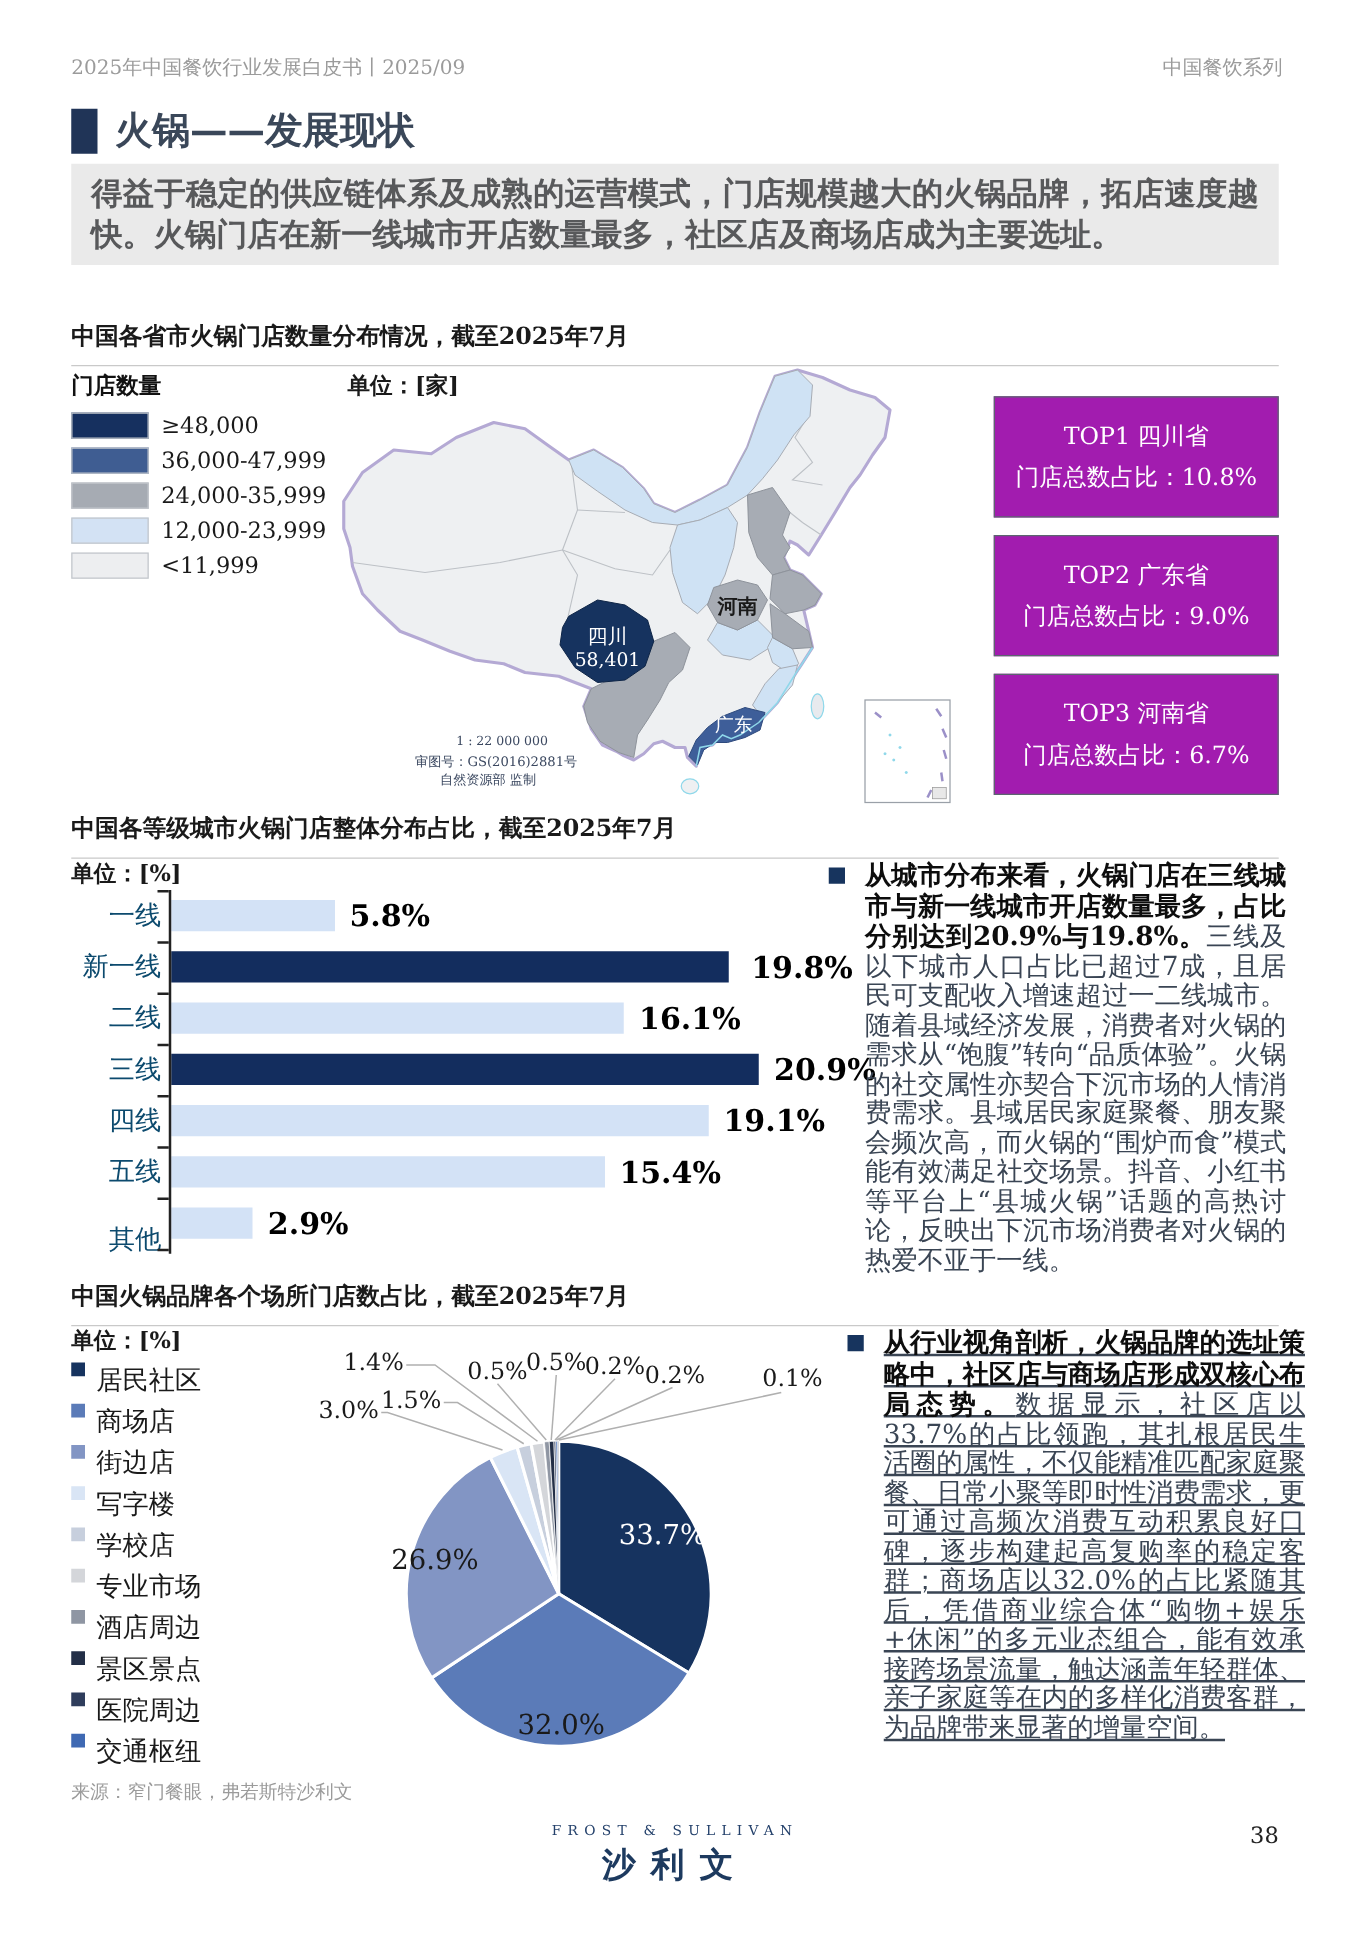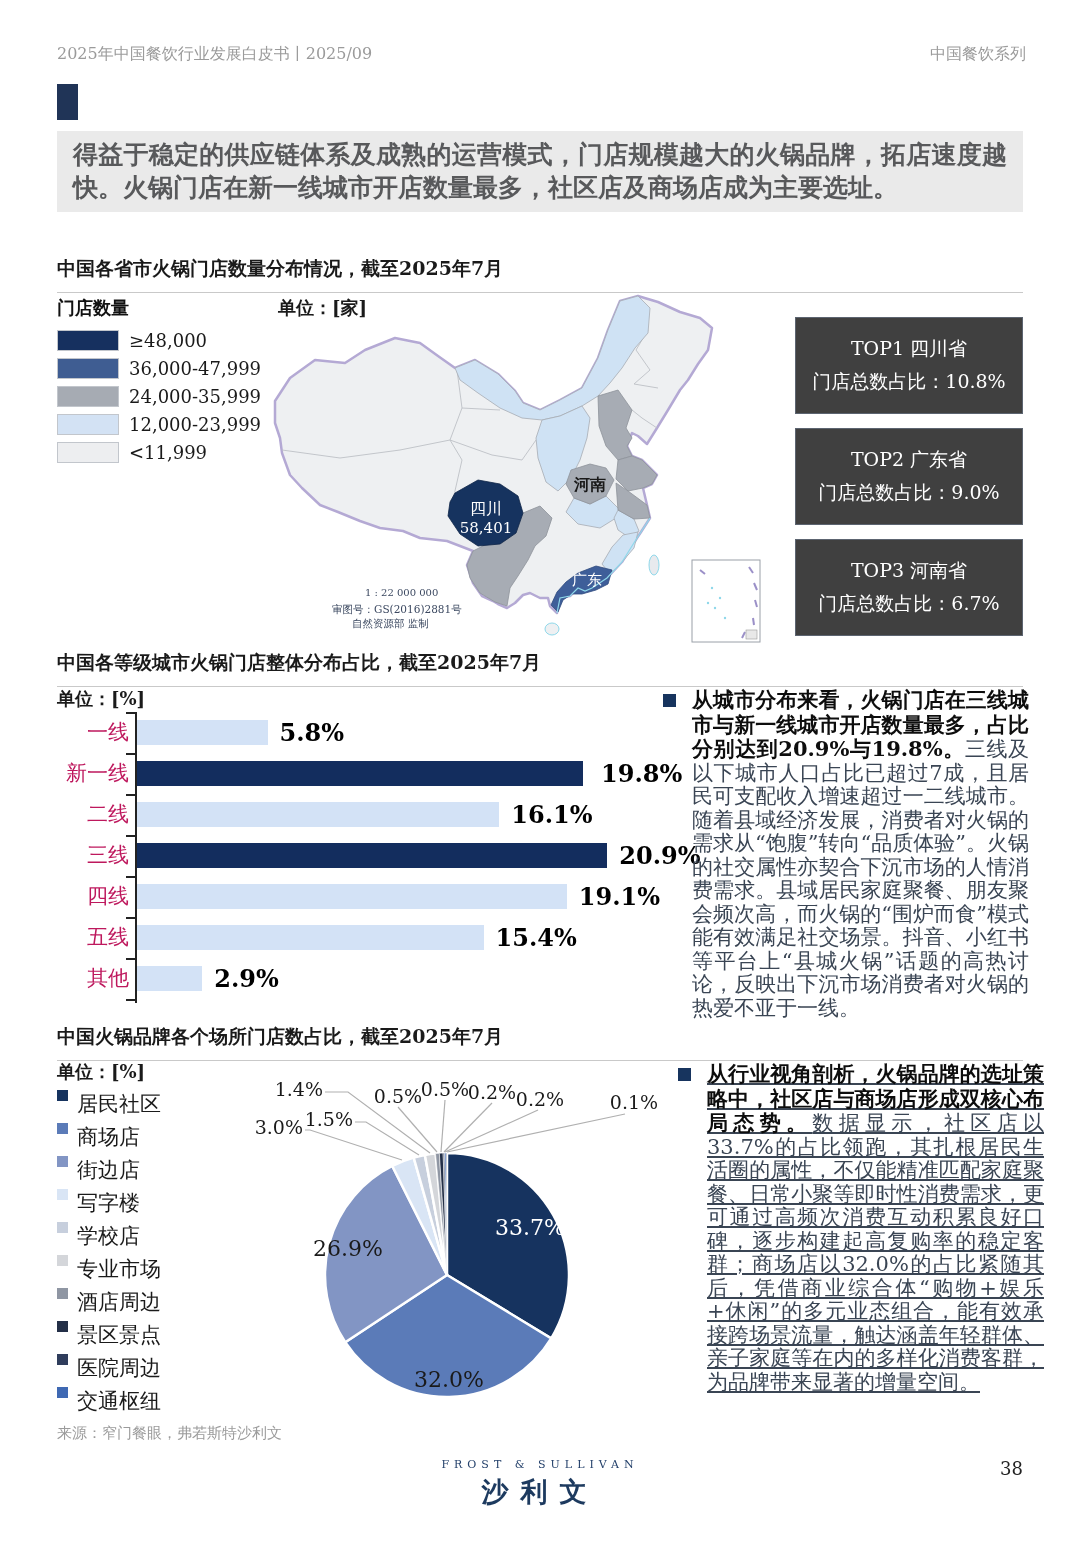--- a/index.html
+++ b/index.html
@@ -14,26 +14,26 @@
              line-height:1.3;padding:8px 16px;text-align:justify;}
   .sec-title{font-size:19px;font-weight:bold;color:#1a1a1a;
              border-bottom:1.5px solid #c9c9c9;padding-bottom:10px;width:966px;}
   .unit{font-size:18px;font-weight:bold;color:#1a1a1a;}
   
   .ml-title{font-size:18px;font-weight:bold;margin-bottom:10px;}
   .ml-row{display:flex;align-items:flex-end;margin-bottom:7px;}
   .ml-sw{width:62px;height:21px;margin-right:10px;border:1px solid #c2c6cc;box-sizing:border-box;}
   .ml-lb{font-size:18px;color:#1a1a1a;}
   
-  .top-box{width:228px;height:97px;background:#404040;border:1px solid #5c6470;
+  .top-box{width:228px;height:97px;background:#a21caf;border:1px solid #5c6470;
            color:#fff;font-size:19px;display:flex;flex-direction:column;
            justify-content:center;align-items:center;gap:7px;margin-bottom:14px;box-sizing:border-box;}
   
   #bar-chart{width:620px;height:312px;}
-  .bar-label{position:absolute;width:72px;text-align:right;font-size:21px;line-height:25px;color:#be185d;}
+  .bar-label{position:absolute;width:72px;text-align:right;font-size:21px;line-height:25px;color:#0c4a6e;}
   .bar{position:absolute;height:25px;background:#D3E2F6;}
   .bar.hl{background:#132D5E;}
   .bar-val{position:absolute;font-size:24px;line-height:25px;color:#000000;white-space:nowrap;font-weight:bold;}
   .tick{position:absolute;width:9px;height:2px;background:#222;}
   .axis{position:absolute;width:2px;background:#222;}
   
   .note{display:flex;gap:16px;width:366px;font-size:21px;line-height:1.12;
         text-align:justify;color:#3A4554;justify-content:space-between;}
   .note b{color:#0d0d0d;}
   .note .sq{flex:0 0 13px;width:13px;height:13px;background:#17345E;margin-top:6px;}
@@ -50,20 +50,21 @@
   svg text{font-family:"DejaVu Serif","Liberation Serif",serif;}
 </style>
 </head>
 <body>
 
 <div class="abs hdr" style="left:57px;top:44px;">2025年中国餐饮行业发展白皮书丨2025/09</div>
 <div class="abs hdr" style="right:54px;top:44px;">中国餐饮系列</div>
 
 <div class="abs title-row" style="left:57px;top:84px;">
   <div class="title-sq"></div>
+  <div class="title-tx">火锅——发展现状</div>
 </div>
 
 <div class="abs highlight" style="left:57px;top:131px;width:934px;">得益于稳定的供应链体系及成熟的运营模式，门店规模越大的火锅品牌，拓店速度越快。火锅门店在新一线城市开店数量最多，社区店及商场店成为主要选址。</div>
 
 <div class="abs sec-title" style="left:57px;top:256px;">中国各省市火锅门店数量分布情况，截至2025年7月</div>
 
 <div class="abs" style="left:57px;top:296px;">
   <div class="ml-title">门店数量</div>
   <div id="map-legend-rows">
       <div class="ml-row">
@@ -187,21 +188,21 @@
     <div class="bar-val" style="top: 94px; left: 454.25px;">16.1%</div>
     <div class="bar-label" style="top: 135px; left: 0px;">三线</div>
     <div class="bar hl" style="top: 135px; left: 80px; width: 470.25px;"></div>
     <div class="bar-val" style="top: 135px; left: 562.25px;">20.9%</div>
     <div class="bar-label" style="top: 176px; left: 0px;">四线</div>
     <div class="bar" style="top: 176px; left: 80px; width: 429.75px;"></div>
     <div class="bar-val" style="top: 176px; left: 521.75px;">19.1%</div>
     <div class="bar-label" style="top: 217px; left: 0px;">五线</div>
     <div class="bar" style="top: 217px; left: 80px; width: 346.5px;"></div>
     <div class="bar-val" style="top: 217px; left: 438.5px;">15.4%</div>
-    <div class="bar-label" style="top: 258px; left: 0px; text-align: right;">其他</div>
+    <div class="bar-label" style="top: 271px; left: 0px; text-align: right;">其他</div>
     <div class="bar" style="top: 258px; left: 80px; width: 65.25px;"></div>
     <div class="bar-val" style="top: 258px; left: 157.25px;">2.9%</div>
     <div class="tick" style="left: 69px; top: 4px;"></div>
     <div class="tick" style="left: 69px; top: 45px;"></div>
     <div class="tick" style="left: 69px; top: 86px;"></div>
     <div class="tick" style="left: 69px; top: 127px;"></div>
     <div class="tick" style="left: 69px; top: 168px;"></div>
     <div class="tick" style="left: 69px; top: 209px;"></div>
     <div class="tick" style="left: 69px; top: 250px;"></div>
     <div class="tick" style="left: 69px; top: 291px;"></div>

